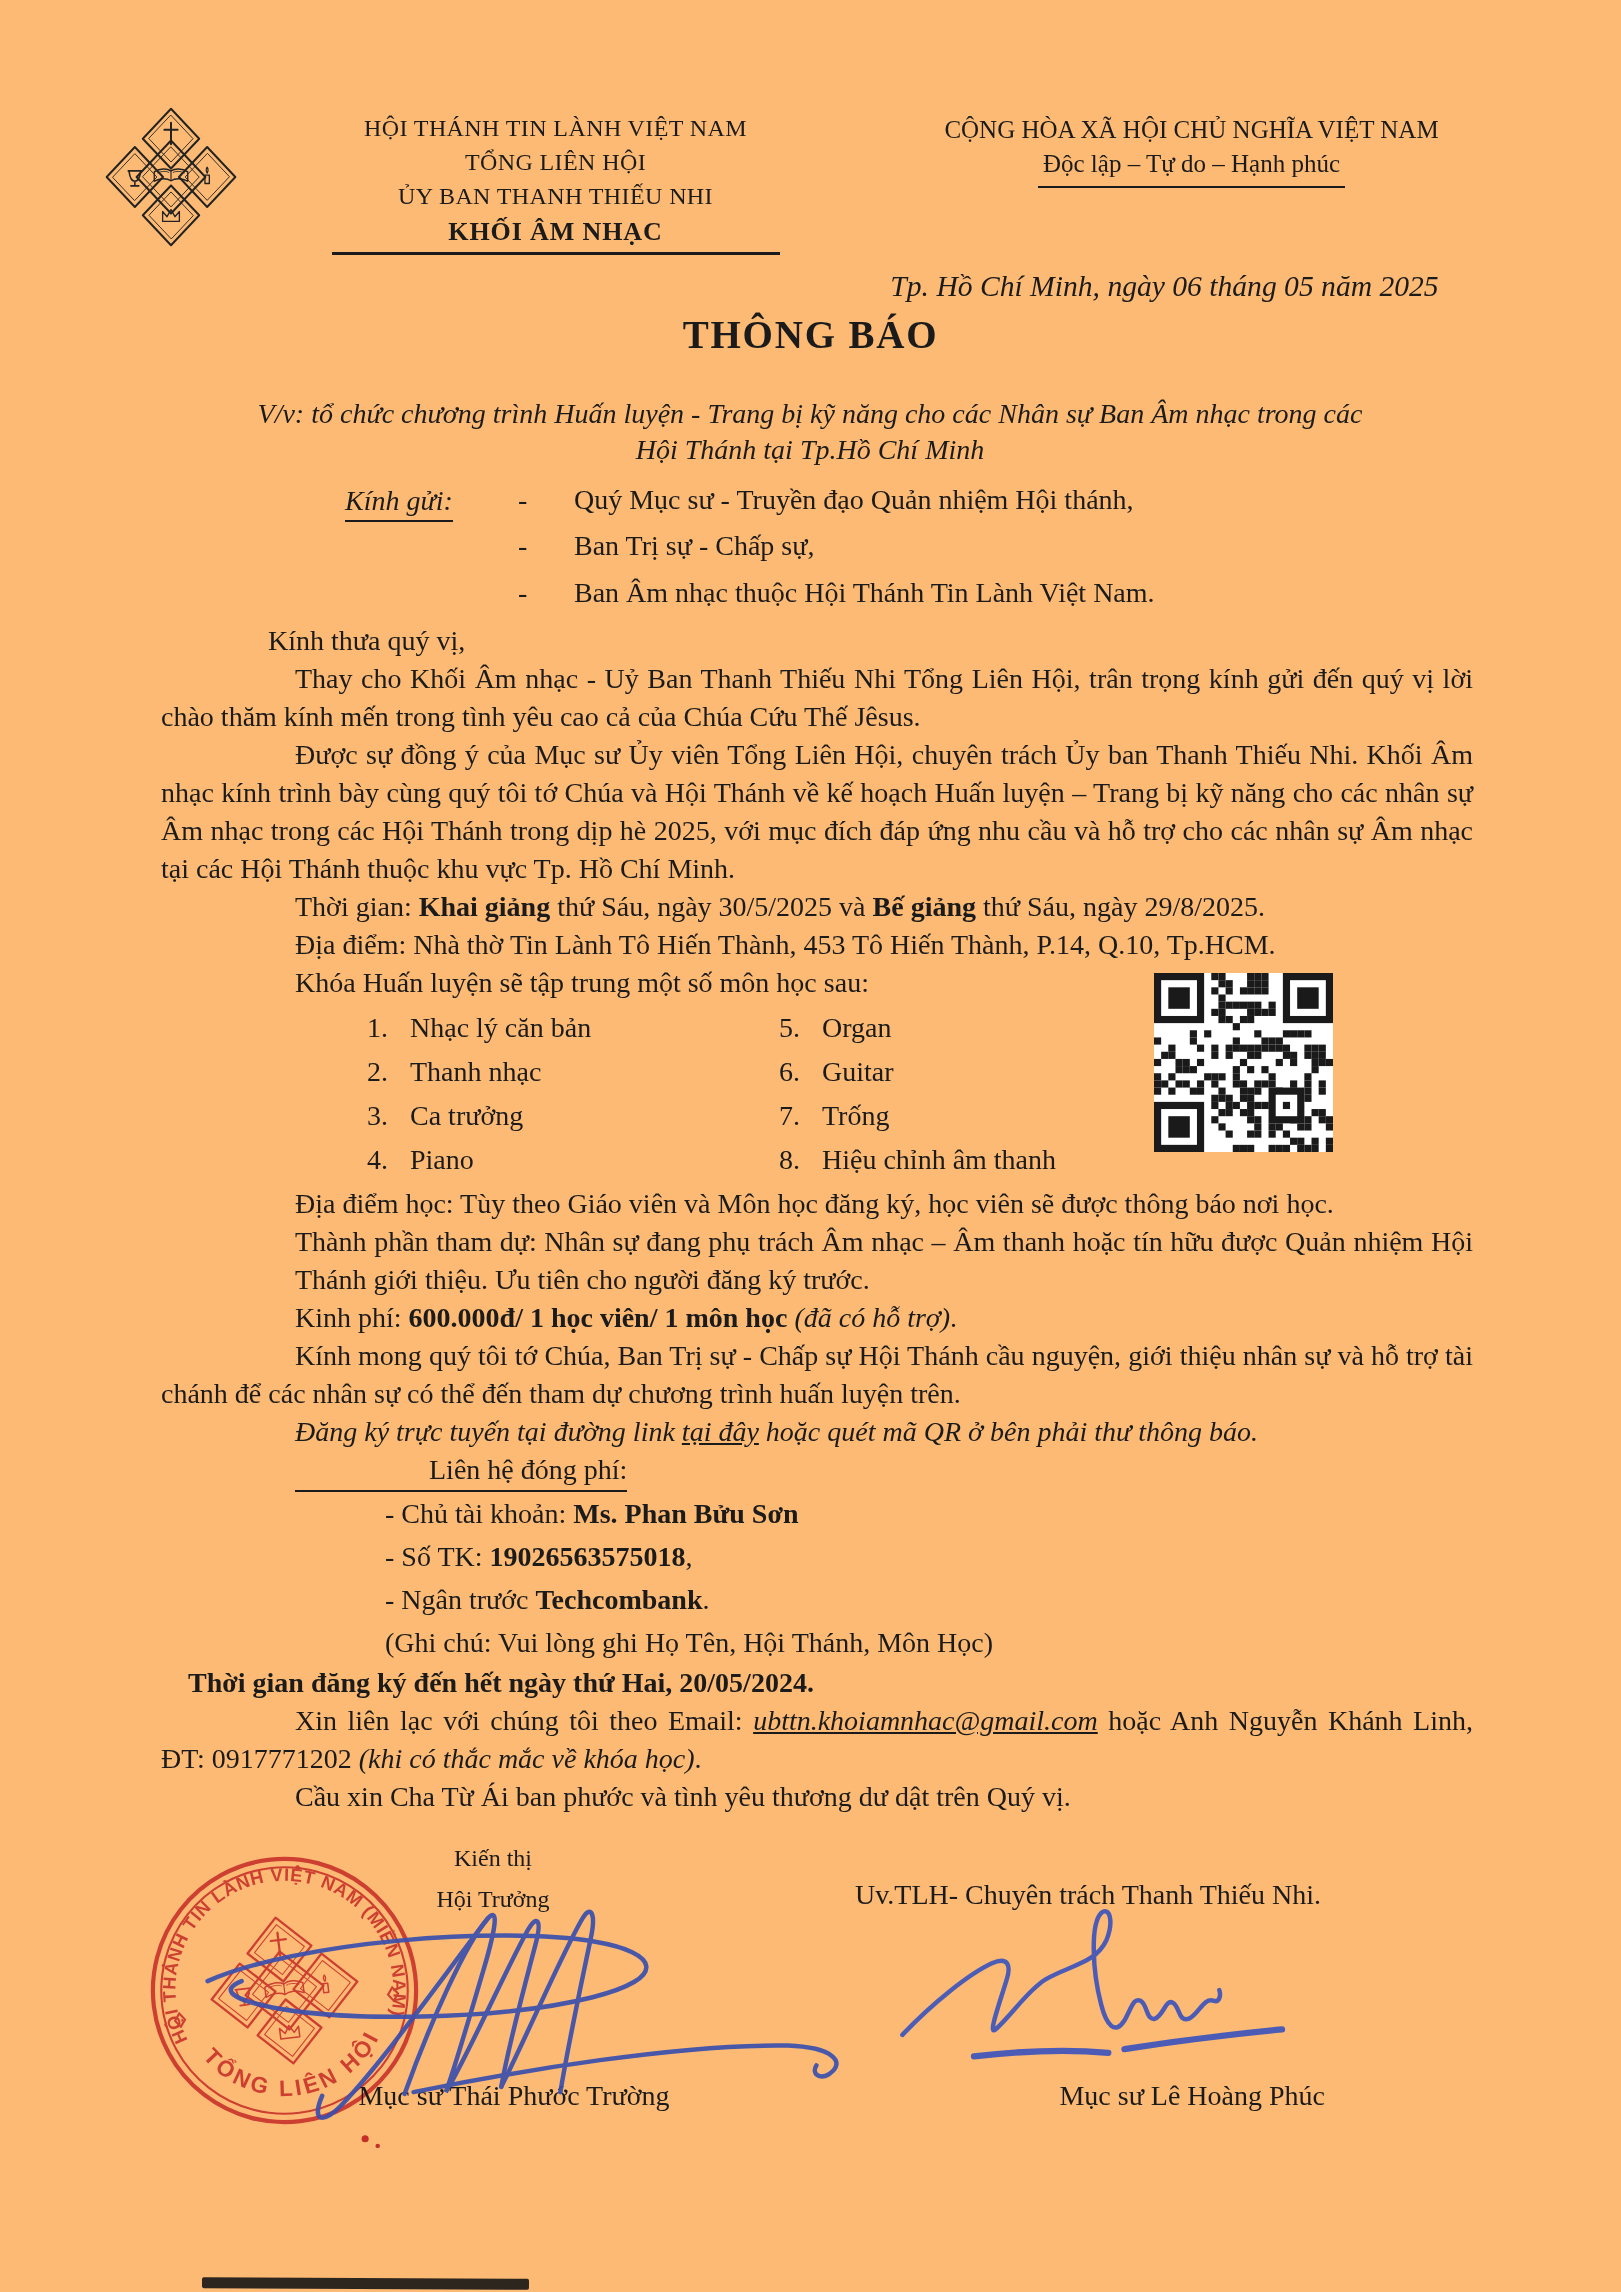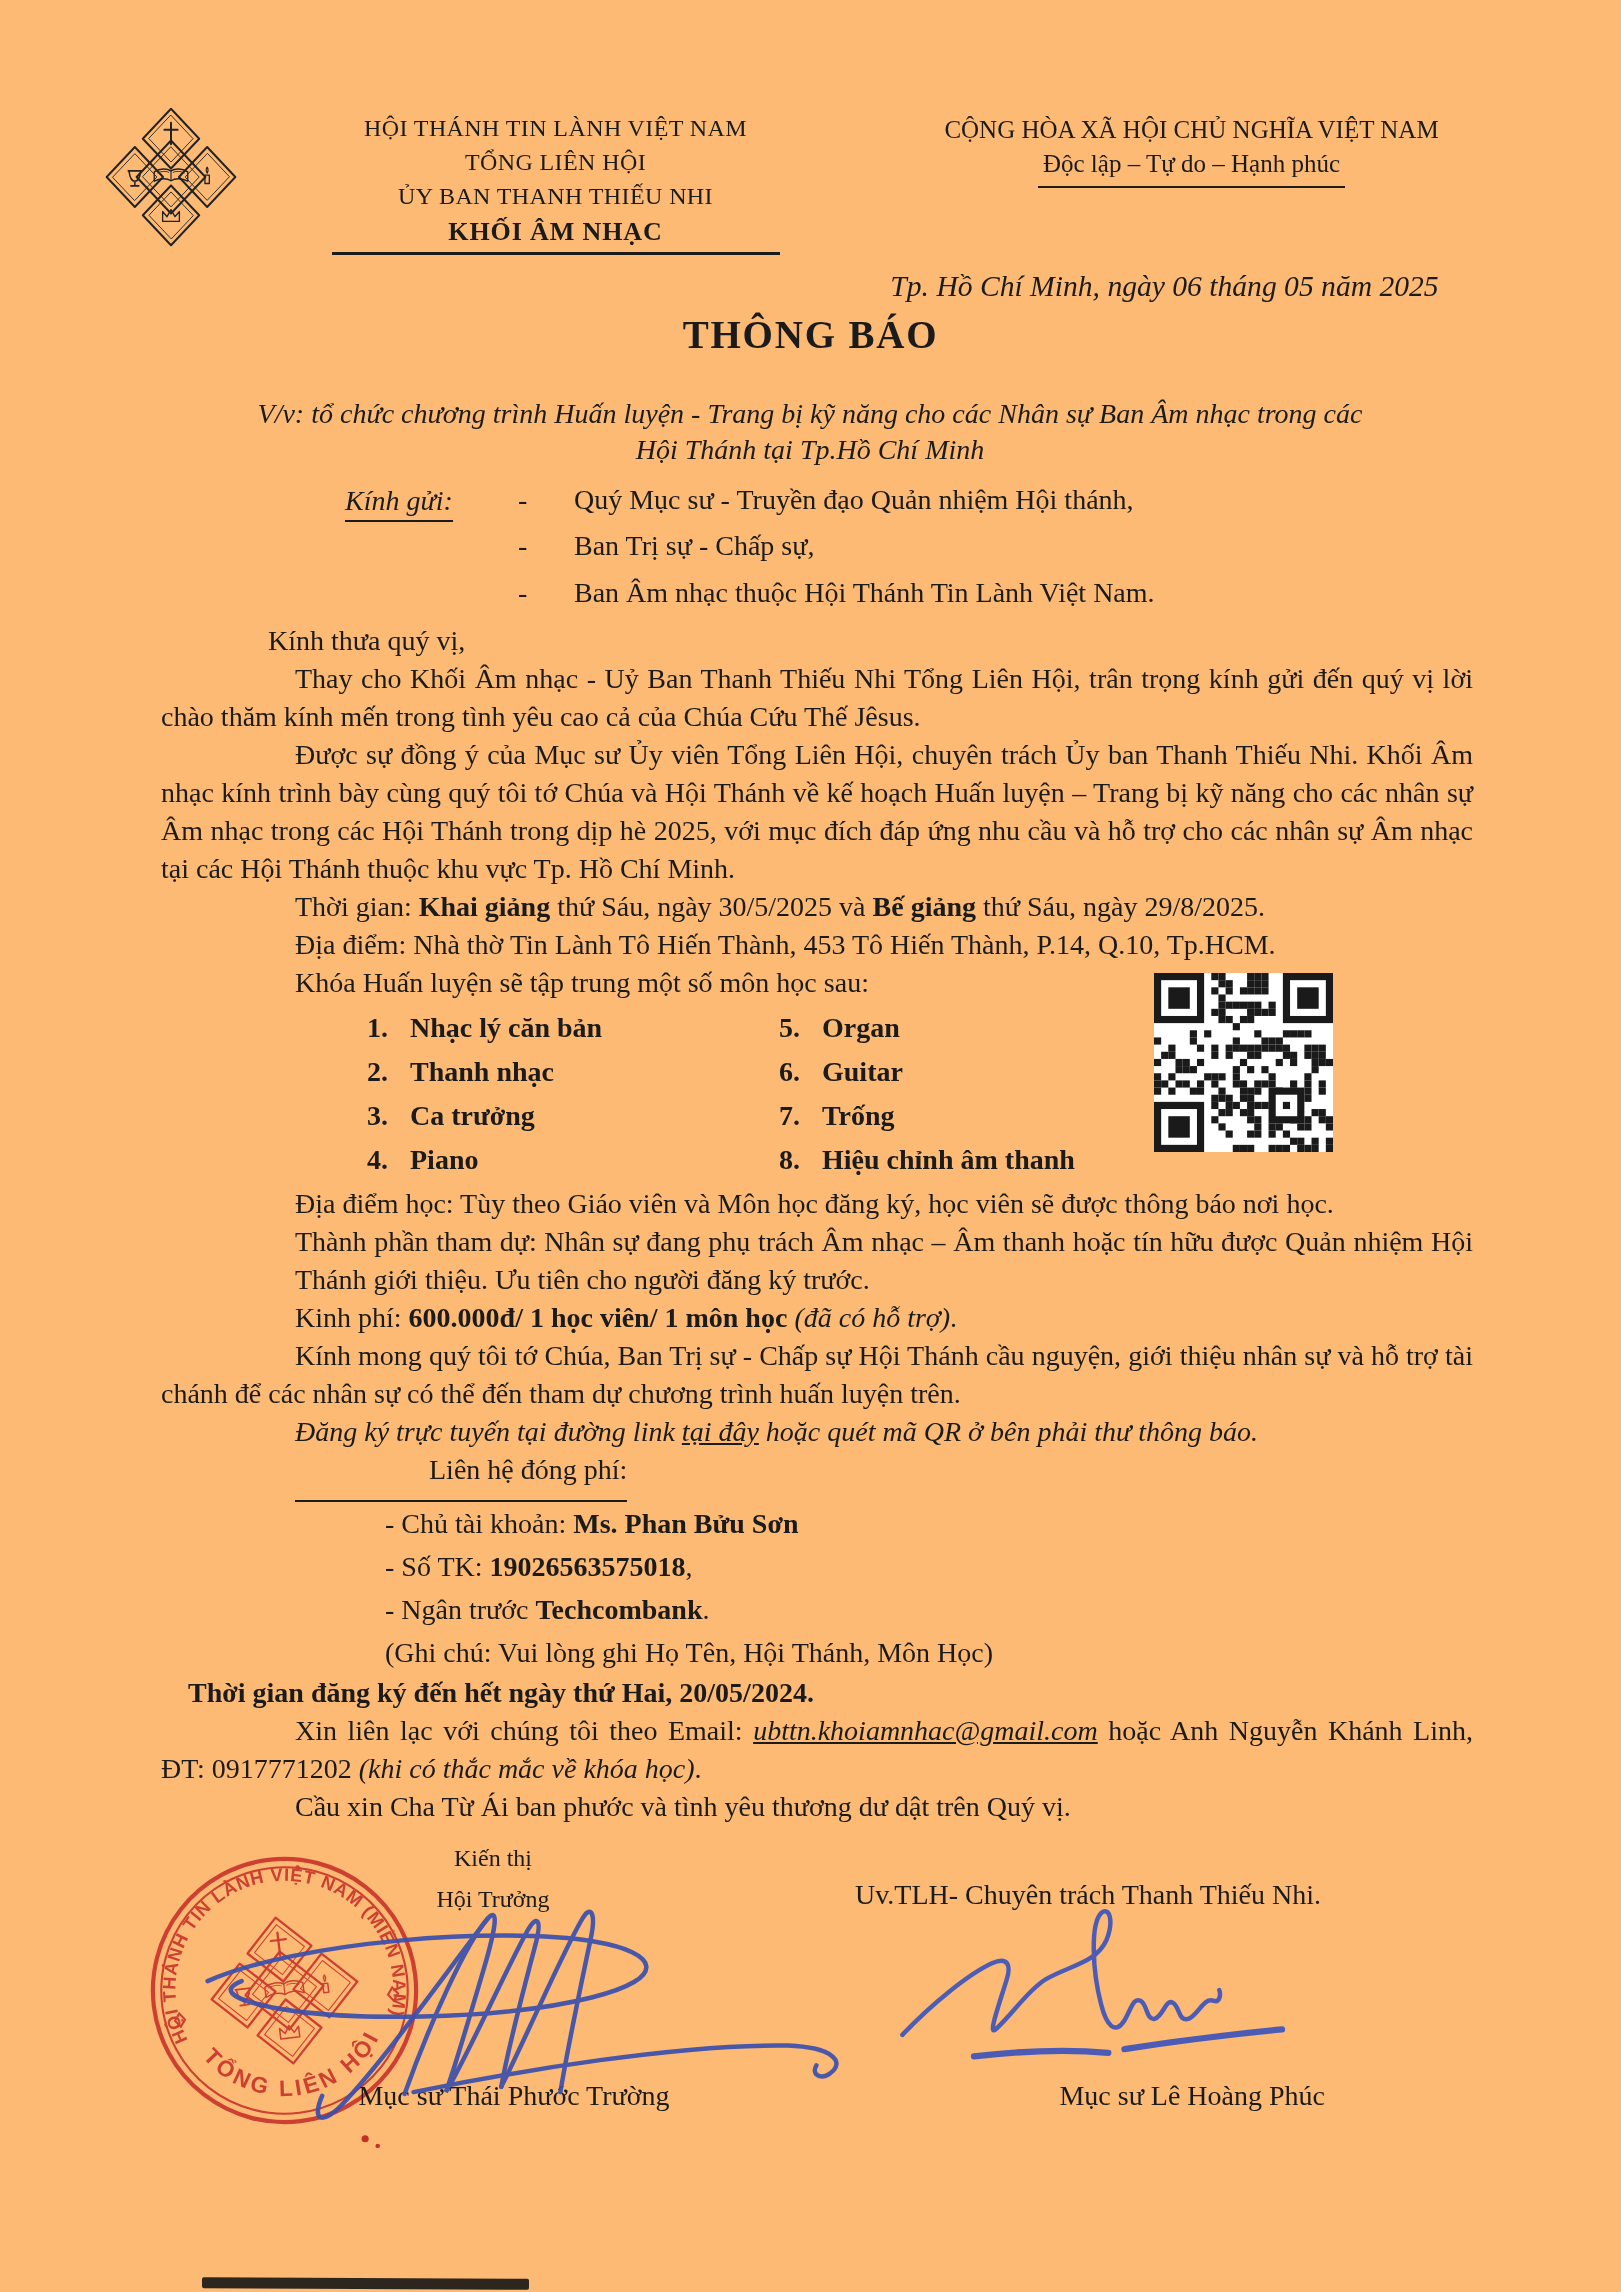--- a/index.html
+++ b/index.html
@@ -30,22 +30,22 @@
   .r1{top:484px}.r2{top:530px}.r3{top:577px}
 
   
   .body-flow{left:161px;top:622px;width:1312px;font-size:28px;line-height:38px;text-align:justify;}
   .body-flow p{margin:0;text-indent:134px;}
   p.salut{text-indent:107px;}
   p.hang{margin-left:134px;text-indent:0;}
   .mt6{margin-top:5.4px}.mt8{margin-top:7.2px}.mt10{margin-top:9px}.mt12{margin-top:10.7px}.mt16{margin-top:14.3px}
   .italic{font-style:italic}
   .ulink{text-decoration:underline;}
-  .ul-label{display:inline-block;border-bottom:2.2px solid #1b1b1b;padding-bottom:11px;}
-  .courses{display:flex;margin:3.6px 0 3.6px 206px;font-weight:bold;}
+  .ul-label{display:inline-block;border-bottom:2.2px solid #1b1b1b;padding-bottom:1px;}
+  .courses{display:flex;margin:3.6px 0 3.6px 206px;}
   .course-col{width:412px;}
   .course{line-height:44px;}
   .cnum{display:inline-block;width:43px;}
   p.pay-item{margin-left:224px;text-indent:0;line-height:43px;}
   p.pay-note{margin-left:224px;text-indent:0;line-height:43px;}
   p.deadline{margin-left:27px;text-indent:0;font-weight:bold;}
 
   
   .qr{left:1154px;top:973px;width:179px;height:179px;}
 

